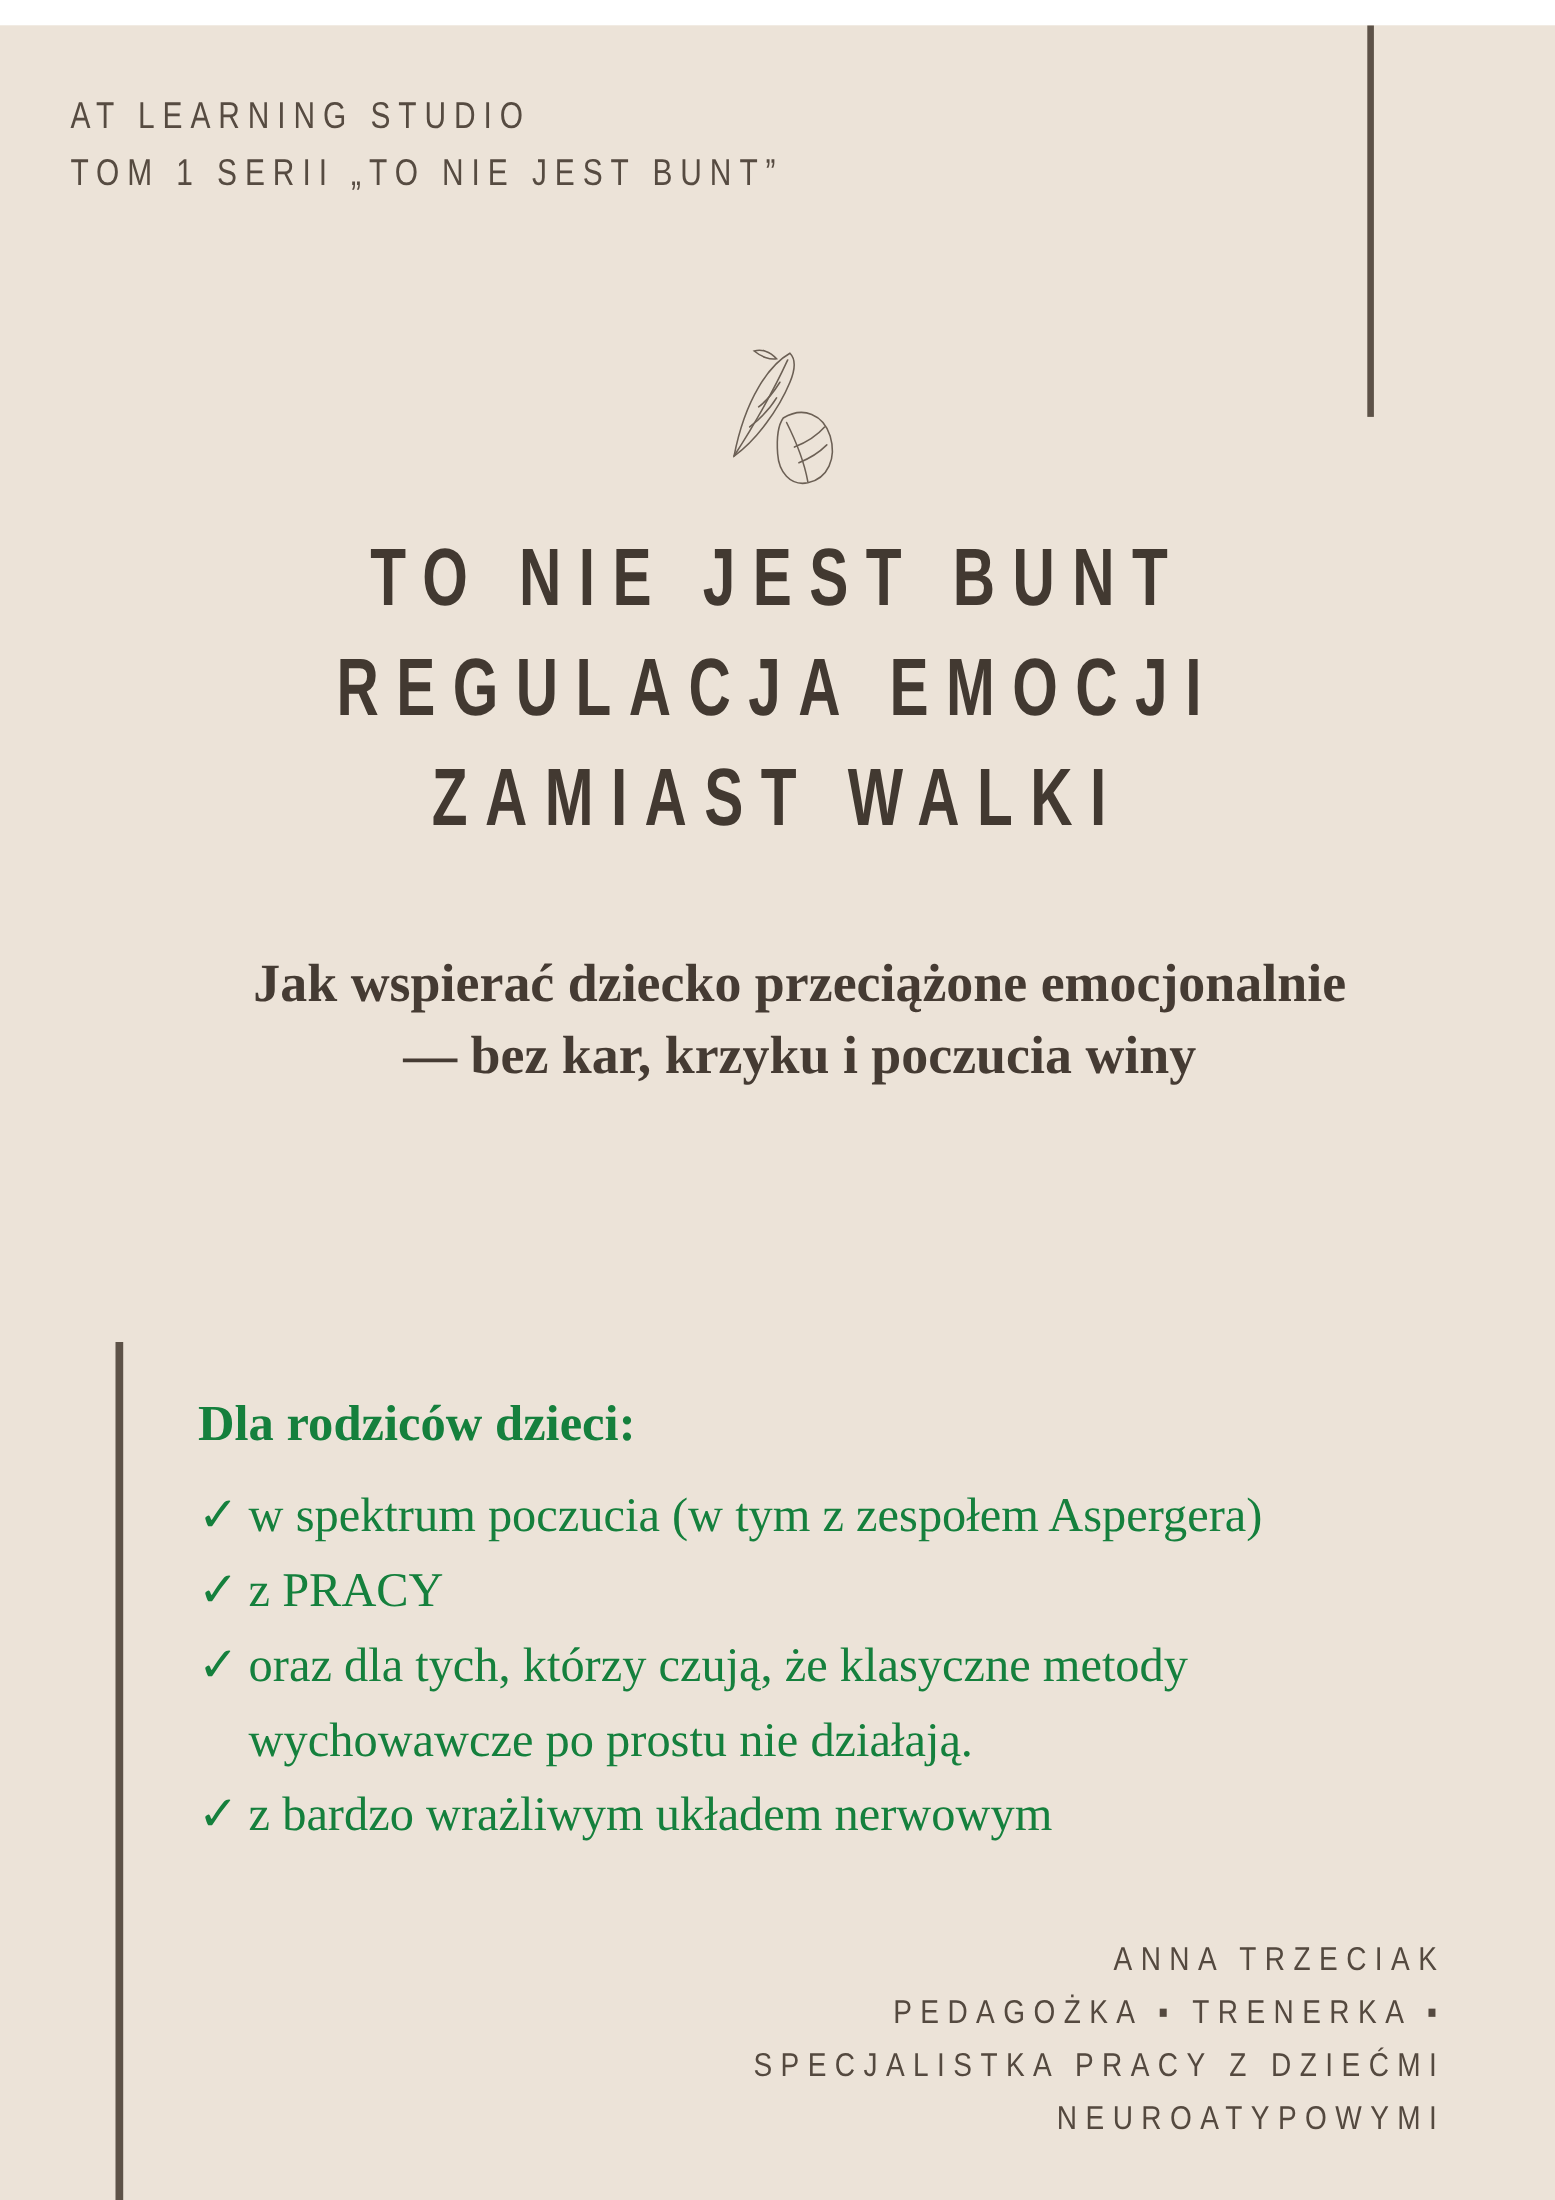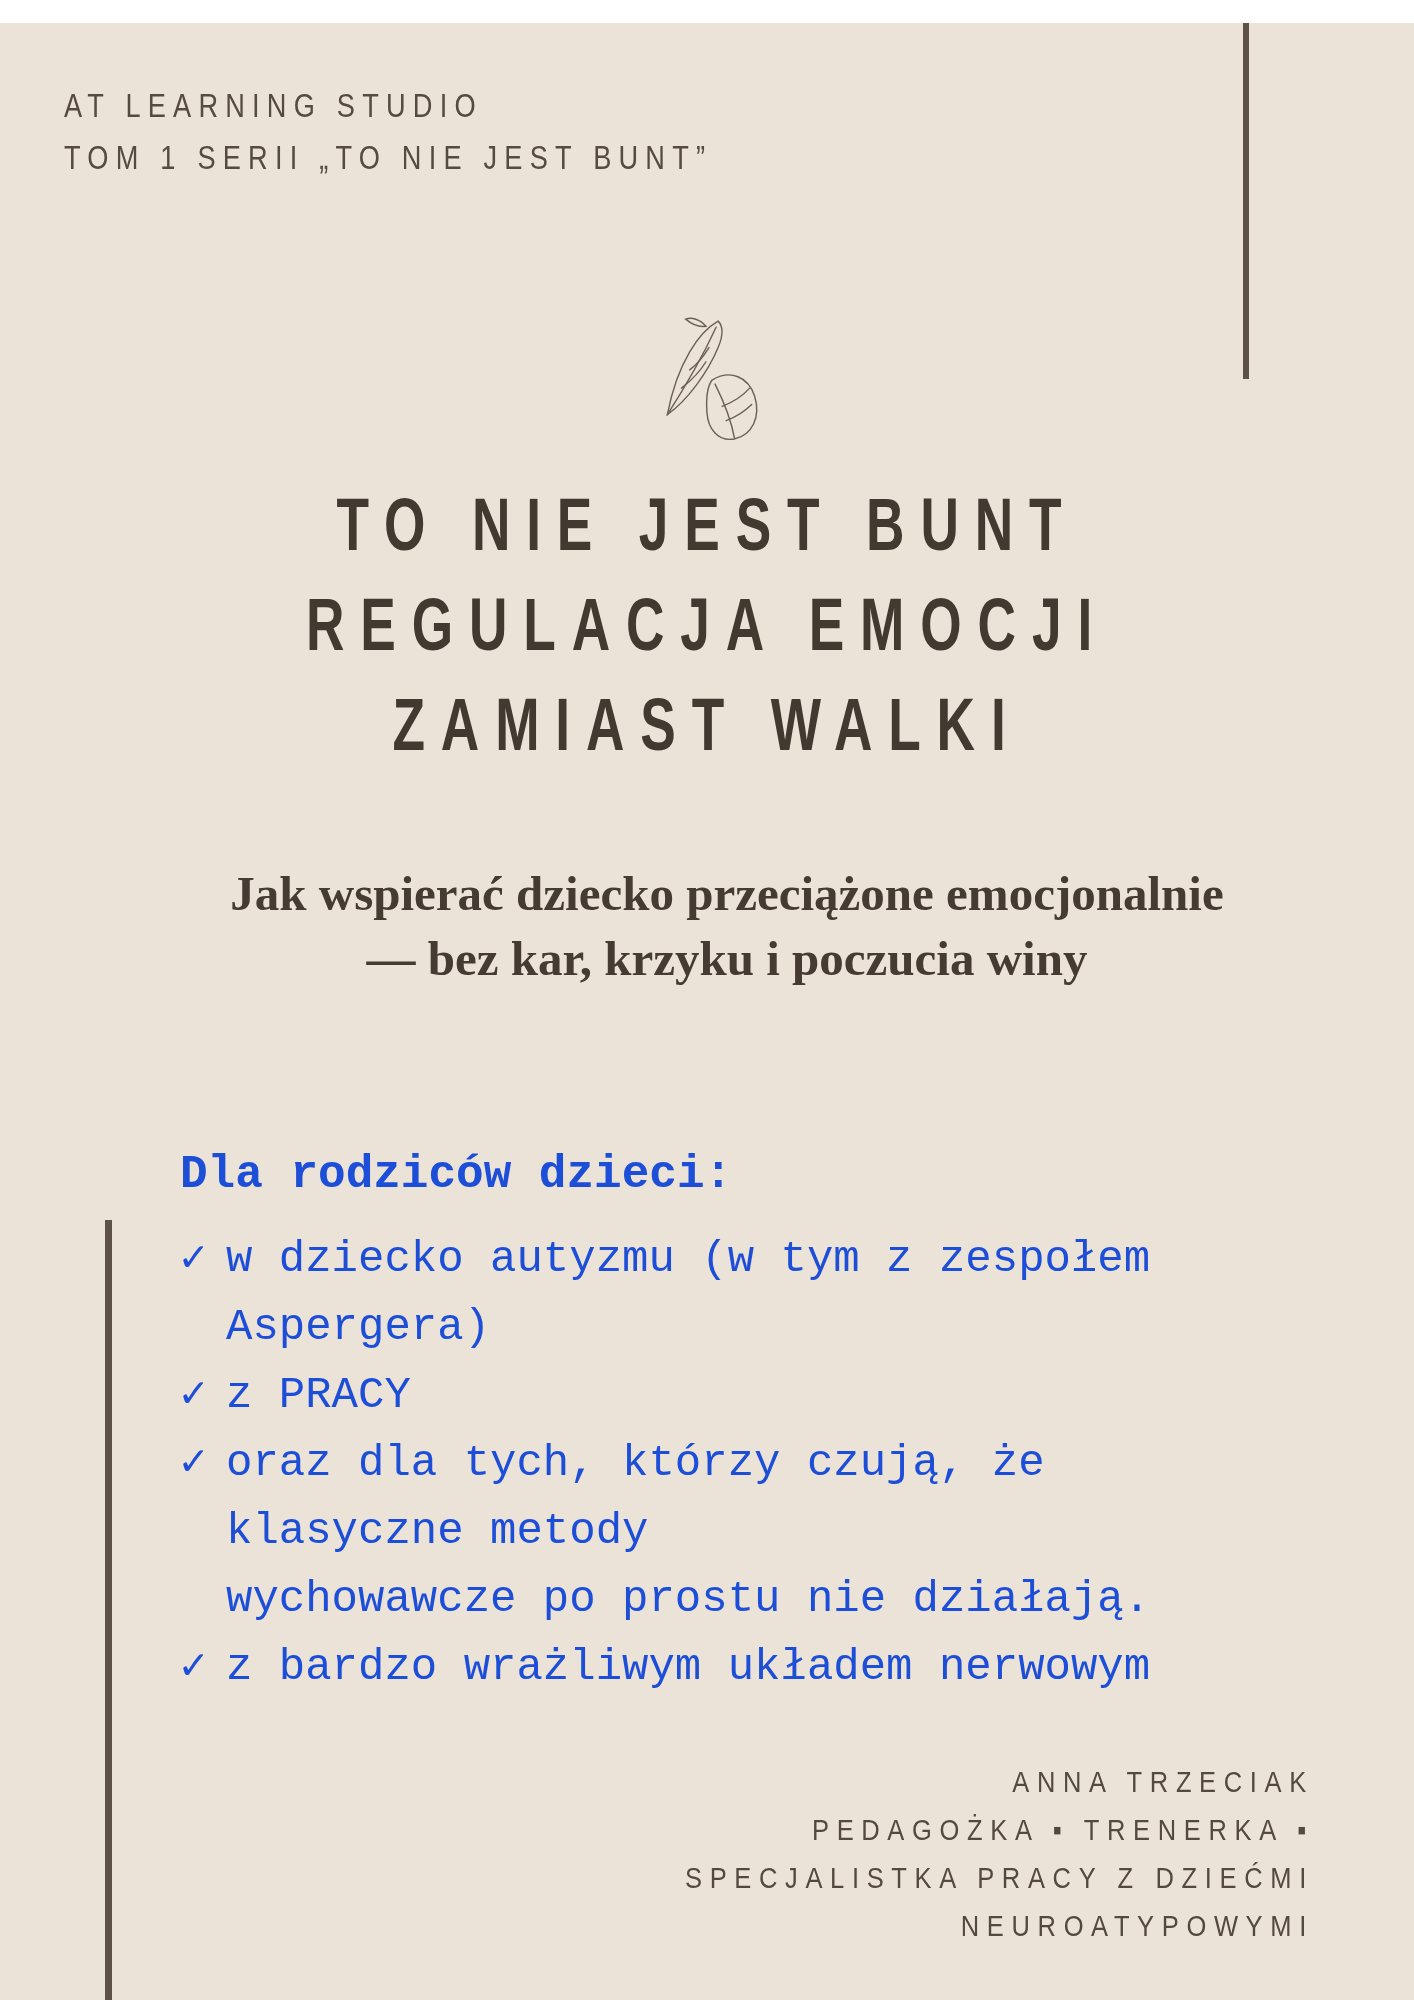--- a/index.html
+++ b/index.html
@@ -58,24 +58,24 @@
     text-align:center;
     font-family:"Liberation Serif", serif;
     font-weight:bold;
     font-size:49px;line-height:65px;
     color:#453b33;
     white-space:pre-line;
     padding-left:40px;
   }
   
   .audience{
-    position:absolute;left:180px;top:1128px;
+    position:absolute;left:180px;top:1247px;
     width:1120px;
-    font-family:Liberation Mono, monospace;
-    color:#1d4ed8;
+    font-family:Liberation Serif, serif;
+    color:#15803d;
   }
   .audience-heading{
     font-weight:bold;
     font-size:46px;line-height:48px;
     margin:0 0 26px 0;
   }
   .check-item{
     font-size:44px;line-height:68px;
   }
   .check-icon{
@@ -136,21 +136,21 @@
   </div>
 
   <div class="subtitle">Jak wspierać dziecko przeciążone emocjonalnie
 — bez kar, krzyku i poczucia winy</div>
 
   <div class="rule-audience"></div>
 
   <div class="audience">
     <div class="audience-heading">Dla rodziców dzieci:</div>
     <div class="check-item">
-      <span class="check-icon">✓</span><span class="item-text">w dziecko autyzmu (w tym z zespołem Aspergera)</span>
+      <span class="check-icon">✓</span><span class="item-text">w spektrum poczucia (w tym z zespołem Aspergera)</span>
     </div>
     <div class="check-item">
       <span class="check-icon">✓</span><span class="item-text">z PRACY</span>
     </div>
     <div class="check-item">
       <span class="check-icon">✓</span><span class="item-text">oraz dla tych, którzy czują, że klasyczne metody
 wychowawcze po prostu nie działają.</span>
     </div>
     <div class="check-item">
       <span class="check-icon">✓</span><span class="item-text">z bardzo wrażliwym układem nerwowym</span>

